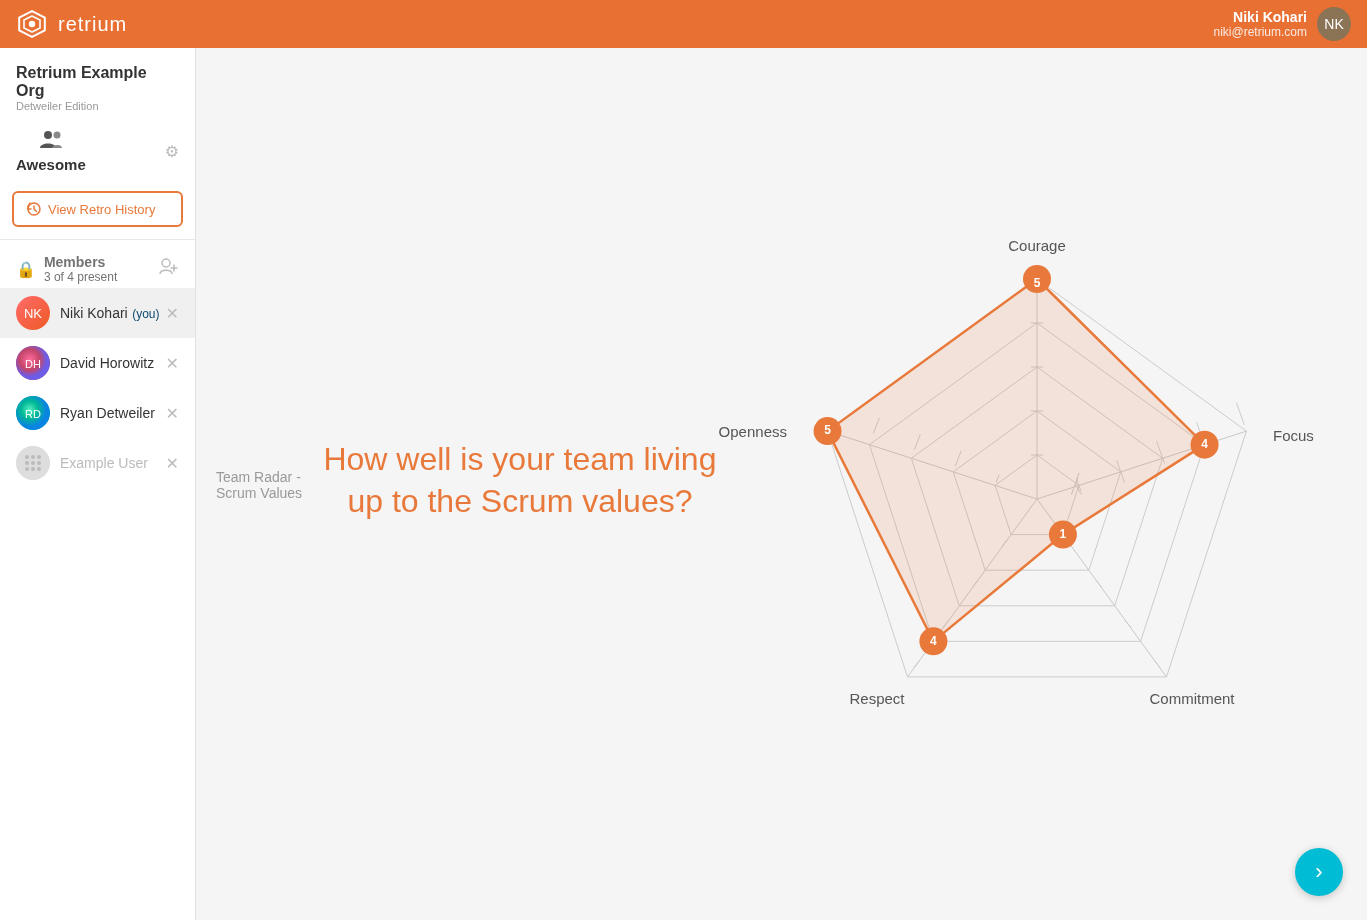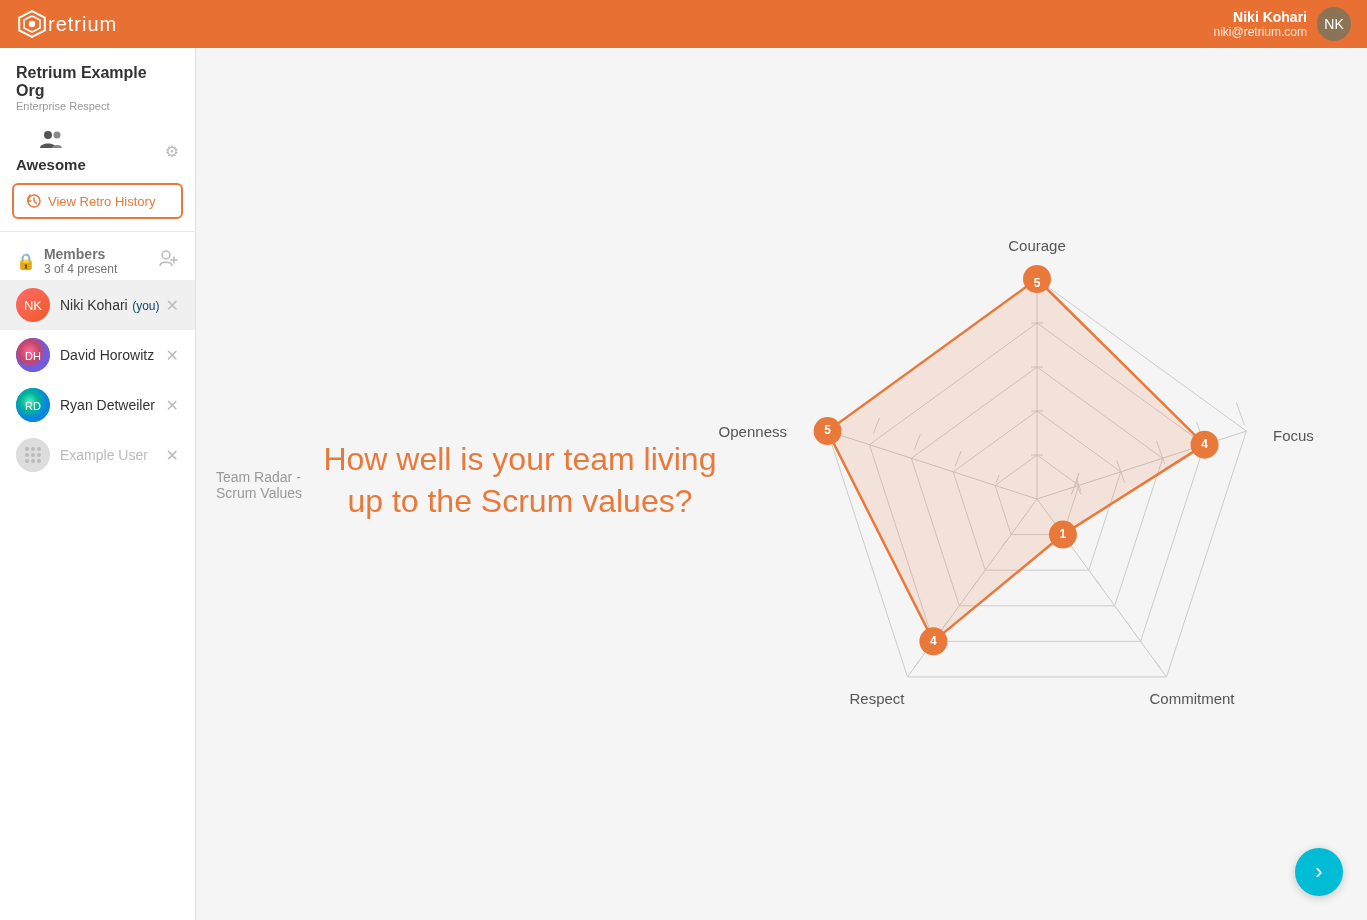--- a/index.html
+++ b/index.html
@@ -11,20 +11,21 @@
       height: 48px;
       display: flex;
       align-items: center;
       justify-content: space-between;
       padding: 0 16px;
       color: white;
     }
     .header-logo {
       display: flex;
       align-items: center;
+      gap: 10px;
     }
     .logo-icon {
       width: 32px;
       height: 32px;
     }
     .logo-text {
       font-size: 20px;
       font-weight: 300;
       color: white;
       letter-spacing: 1px;
@@ -106,21 +107,21 @@
     .gear-icon {
       color: #bbb;
       font-size: 16px;
       cursor: pointer;
     }
 
     .view-retro-btn {
       display: flex;
       align-items: center;
       gap: 6px;
-      margin: 0 12px 12px 12px;
+      margin: 8px 12px 12px 12px;
       padding: 8px 12px;
       border: 2px solid #e8793a;
       border-radius: 6px;
       color: #e8793a;
       font-size: 13px;
       font-weight: 500;
       cursor: pointer;
       background: transparent;
       width: calc(100% - 24px);
     }
@@ -273,21 +274,21 @@
     </div>
     <div class="header-avatar">NK</div>
   </div>
 </div>
 
 <div class="layout">
 
   <div class="sidebar">
     <div class="sidebar-org">
       <div class="sidebar-org-name">Retrium Example Org</div>
-      <div class="sidebar-org-edition">Enterprise Respect</div>
+      <div class="sidebar-org-edition">Detweiler Edition</div>
     </div>
 
     <div class="sidebar-team">
       <div class="sidebar-team-left">
 
         <svg width="22" height="18" viewBox="0 0 22 18">
           <circle cx="8" cy="5" r="4" fill="#555"></circle>
           <path d="M0 18 C0 12 16 12 16 18" fill="#555"></path>
           <circle cx="17" cy="5" r="3.5" fill="#888"></circle>
           <path d="M12 18 C13 14 22 14 22 18" fill="#888"></path>

